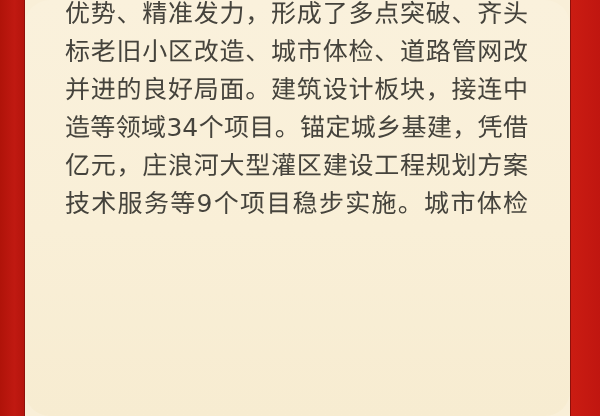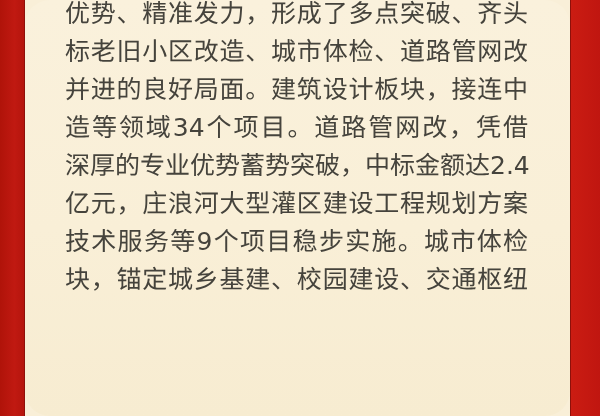--- a/index.html
+++ b/index.html
@@ -67,21 +67,19 @@
 </head>
 <body style="--bg: #f9efd8; --left-border: #ba1710; --right-border: #c41811; --border-inner-edge: #8e100a; --text: #45433c;">
 
 <aside class="border-strip border-left"></aside>
 
 <main class="content">
   <div class="paragraph">
     <div class="text-line">优势、精准发力，形成了多点突破、齐头</div>
     <div class="text-line">标老旧小区改造、城市体检、道路管网改</div>
     <div class="text-line">并进的良好局面。建筑设计板块，接连中</div>
-    <div class="text-line">造等领域34个项目。道路管网改，凭借</div>
-    <div class="text-line">深厚的专业优势蓄势突破，中标金额达2.4</div>
+    <div class="text-line">造等领域34个项目。锚定城乡基建，凭借</div>
     <div class="text-line">亿元，庄浪河大型灌区建设工程规划方案</div>
     <div class="text-line">技术服务等9个项目稳步实施。城市体检</div>
-    <div class="text-line">块，锚定城乡基建、校园建设、交通枢纽</div>
   </div>
 </main>
 
 <aside class="border-strip border-right"></aside>
 
 </body></html>

